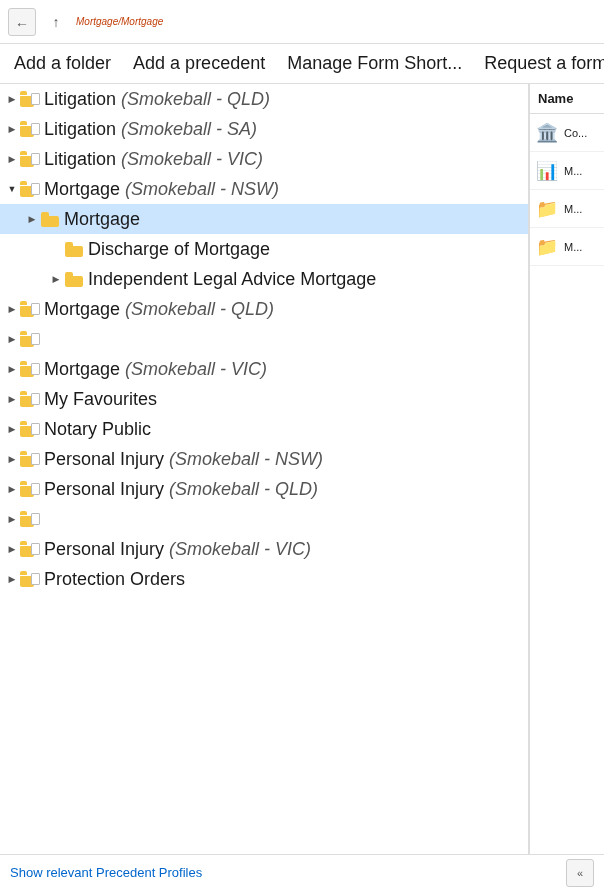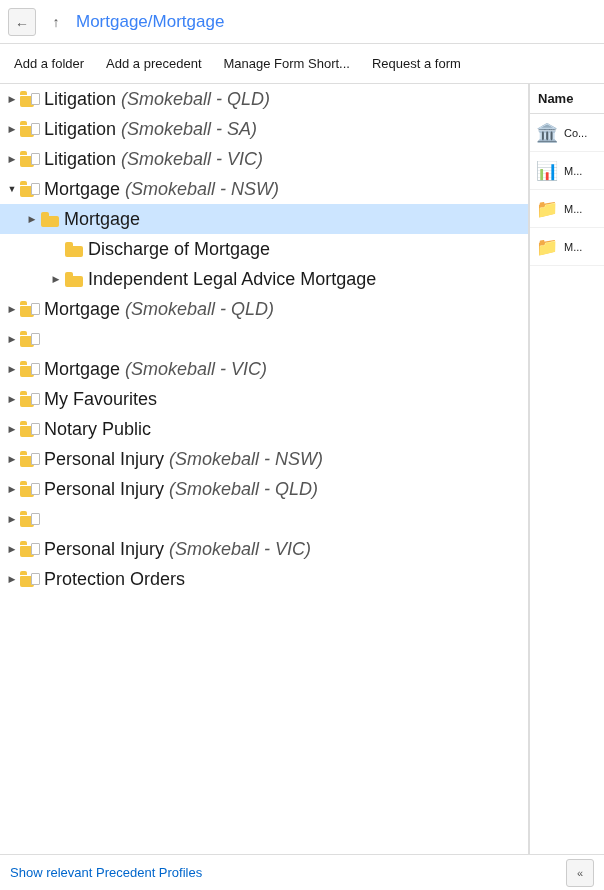--- a/index.html
+++ b/index.html
@@ -36,42 +36,43 @@
     .nav-up-btn {
       width: 28px; height: 28px;
       border: none;
       background: none;
       cursor: pointer;
       display: flex; align-items: center; justify-content: center;
       font-size: 14px;
       color: #555;
     }
     .nav-path {
-      font-size: 17px;
-      color: #3b82f6;
+      font-size: 10px;
+      color: #c2410c;
       flex: 1;
+      font-style: italic;
     }
 
     
     .toolbar {
       display: flex;
       align-items: center;
       height: 40px;
       border-bottom: 1px solid #ddd;
       background: #fff;
       padding: 0 4px;
       gap: 2px;
       overflow: hidden;
     }
     .toolbar-btn {
       padding: 5px 10px;
       border: none;
       background: none;
       cursor: pointer;
-      font-size: 13px;
+      font-size: 18px;
       color: #1a1a1a;
       white-space: nowrap;
       border-radius: 3px;
     }
 
     
     .main-area {
       display: flex;
       height: calc(890px - 44px - 40px);
     }

